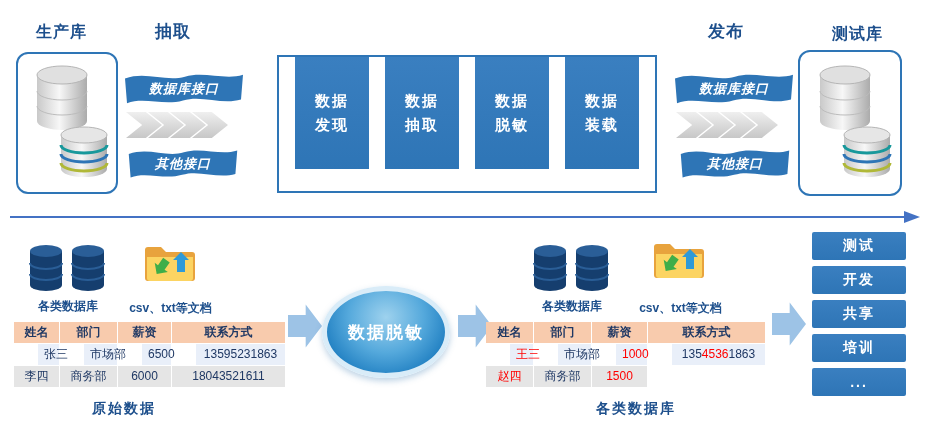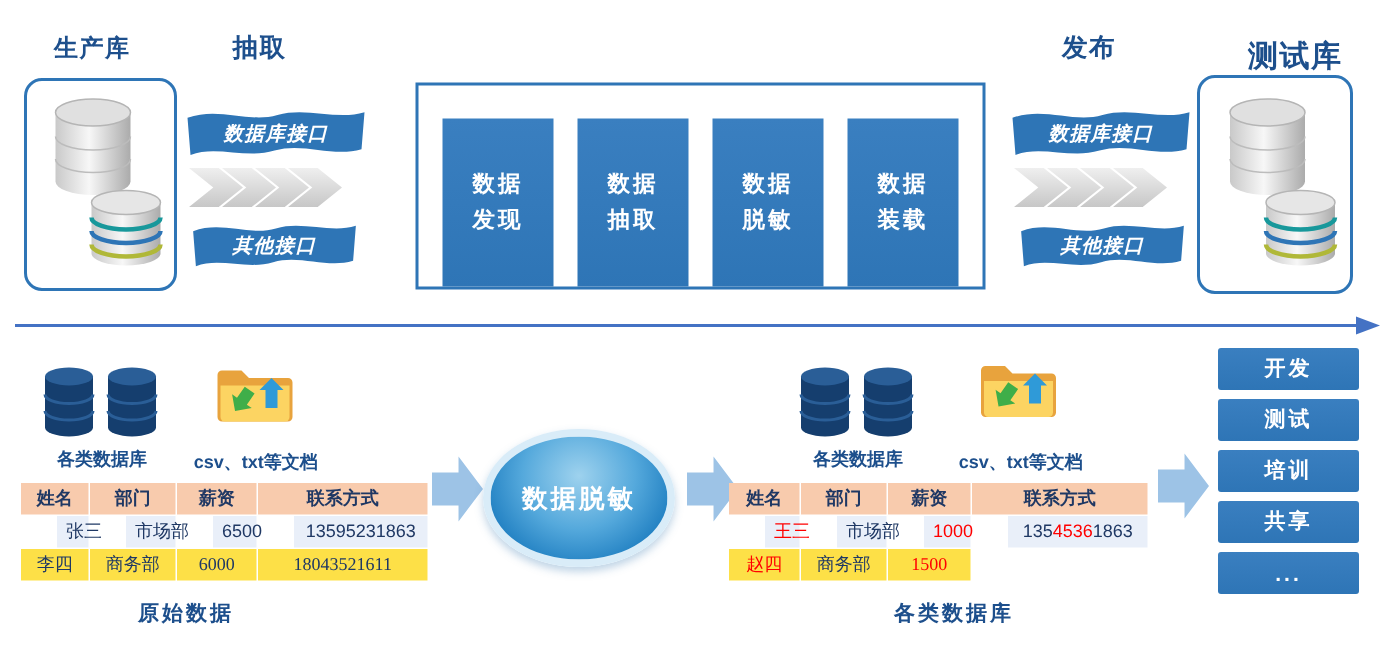--- a/index.html
+++ b/index.html
@@ -11,32 +11,32 @@
               display:flex; align-items:center; justify-content:center; background:#fff; }
   .ribbon { position:absolute;font-style:italic; }
   .ribbon svg { position:absolute; left:0; top:0; width:100%; height:100%; }
   .ribbon span { position:relative; display:flex; width:100%; height:100%; align-items:center;
                  justify-content:center; color:#fff; font-weight:bold; font-size:13px; letter-spacing:1px; }
   .chevrons { position:absolute; display:flex; }
   .chevron { width:36px; height:26px; background:linear-gradient(180deg,#efefef,#c7c7c7);
              clip-path:polygon(0 0,55% 0,100% 50%,55% 100%,0 100%,45% 50%); }
   .chevron + .chevron { margin-left:-14px; }
   .bleach-box { position:absolute; left:277px; top:55px; width:380px; height:138px;
-                border:2px solid #2e75b6; background:#fff; display:flex; align-items:flex-end;
+                border:2px solid #2e75b6; background:#fff; display:flex; align-items:flex-start;
                 justify-content:space-evenly; }
   .step { width:74px; height:112px; background:linear-gradient(180deg,#3a7fc0,#2e75b6); color:#fff;
           font-weight:bold; font-size:15px; line-height:24px; display:flex; align-items:center;
           justify-content:center; text-align:center; white-space:pre-line; letter-spacing:2px; }
   .label-sm { position:absolute; color:#1d4f8c; font-size:12px; font-weight:bold; text-align:center; }
   .dtable { position:absolute; display:grid; font-size:12px; }
   .tc { padding:3px 6px; text-align:center; color:#1f3864; border-right:1px solid #fff;
         border-bottom:1px solid #fff; line-height:15px; white-space:nowrap; }
   .th { background:#f8cbad; font-weight:bold; color:#1f3864; }
   .row1 { background:#e9eff9;margin-left:24px; }
-  .row2 { background:#fde047;font-family:Liberation Serif, serif; }
+  .row2 { background:#e5e5e5; }
   .red { color:#ff0000; }
   .caption { position:absolute; font-weight:bold; color:#1d4f8c; font-size:14px; letter-spacing:2px; }
   .block-arrow { position:absolute; background:#9dc3e6;
                  clip-path:polygon(0 27%,52% 27%,52% 5%,100% 50%,52% 95%,52% 73%,0 73%); }
   .bubble { position:absolute; left:322px; top:286px; width:128px; height:92px; border-radius:50%;
             background:radial-gradient(ellipse at 50% 32%, #9ed2ee 0%, #55a9dc 45%, #2180c2 78%, #1a6cab 100%);
             border:5px solid #d9ecf8; box-shadow:0 3px 6px rgba(70,130,180,0.35);
             display:flex; align-items:center; justify-content:center; color:#fff; font-weight:bold;
             font-size:17px; letter-spacing:2px;text-align:right; }
   .outputs { position:absolute; left:812px; top:232px; display:flex; flex-direction:column; gap:6px; }
@@ -47,21 +47,21 @@
 </style>
 </head>
 <body>
 
 <div class="canvas">
 
   <div class="sec-title" style="left:36px;top:22px;font-size:16px;">生产库</div>
   <div class="sec-title" style="left:155px;top:20px;">抽取</div>
   <div class="sec-title" style="left:448px;top:15px;font-size:18px;margin-top:48px;">漂白</div>
   <div class="sec-title" style="left:708px;top:20px;">发布</div>
-  <div class="sec-title" style="left:832px;top:24px;font-size:20px;">测试库</div>
+  <div class="sec-title" style="left:832px;top:24px;font-size:16px;">测试库</div>
 
   <div class="db-frame" style="left:16px;top:52px;width:102px;height:142px;">
     <svg width="88" height="128" viewBox="0 0 88 128">
       <defs>
         <linearGradient id="gs1" x1="0" x2="1" y1="0" y2="0">
           <stop offset="0" stop-color="#c9c9c9"></stop>
             <stop offset="0.45" stop-color="#f7f7f7"></stop>
             <stop offset="1" stop-color="#ababab"></stop>
         </linearGradient>
       </defs>
@@ -234,20 +234,20 @@
     <div class="tc row1"><span>135</span><span class="red">4536</span><span>1863</span></div>
 
     <div class="tc row2 red">赵四</div>
     <div class="tc row2">商务部</div>
     <div class="tc row2 red">1500</div>
   </div>
   <div class="caption" style="left:596px;top:400px;">各类数据库</div>
 
   <div class="block-arrow" style="left:772px;top:300px;width:34px;height:48px;"></div>
   <div class="outputs">
+    <div class="out-box">测试</div>
     <div class="out-box">开发</div>
-    <div class="out-box">测试</div>
+    <div class="out-box">共享</div>
     <div class="out-box">培训</div>
-    <div class="out-box">共享</div>
     <div class="out-box">...</div>
   </div>
 
 </div>
 
 </body></html>

